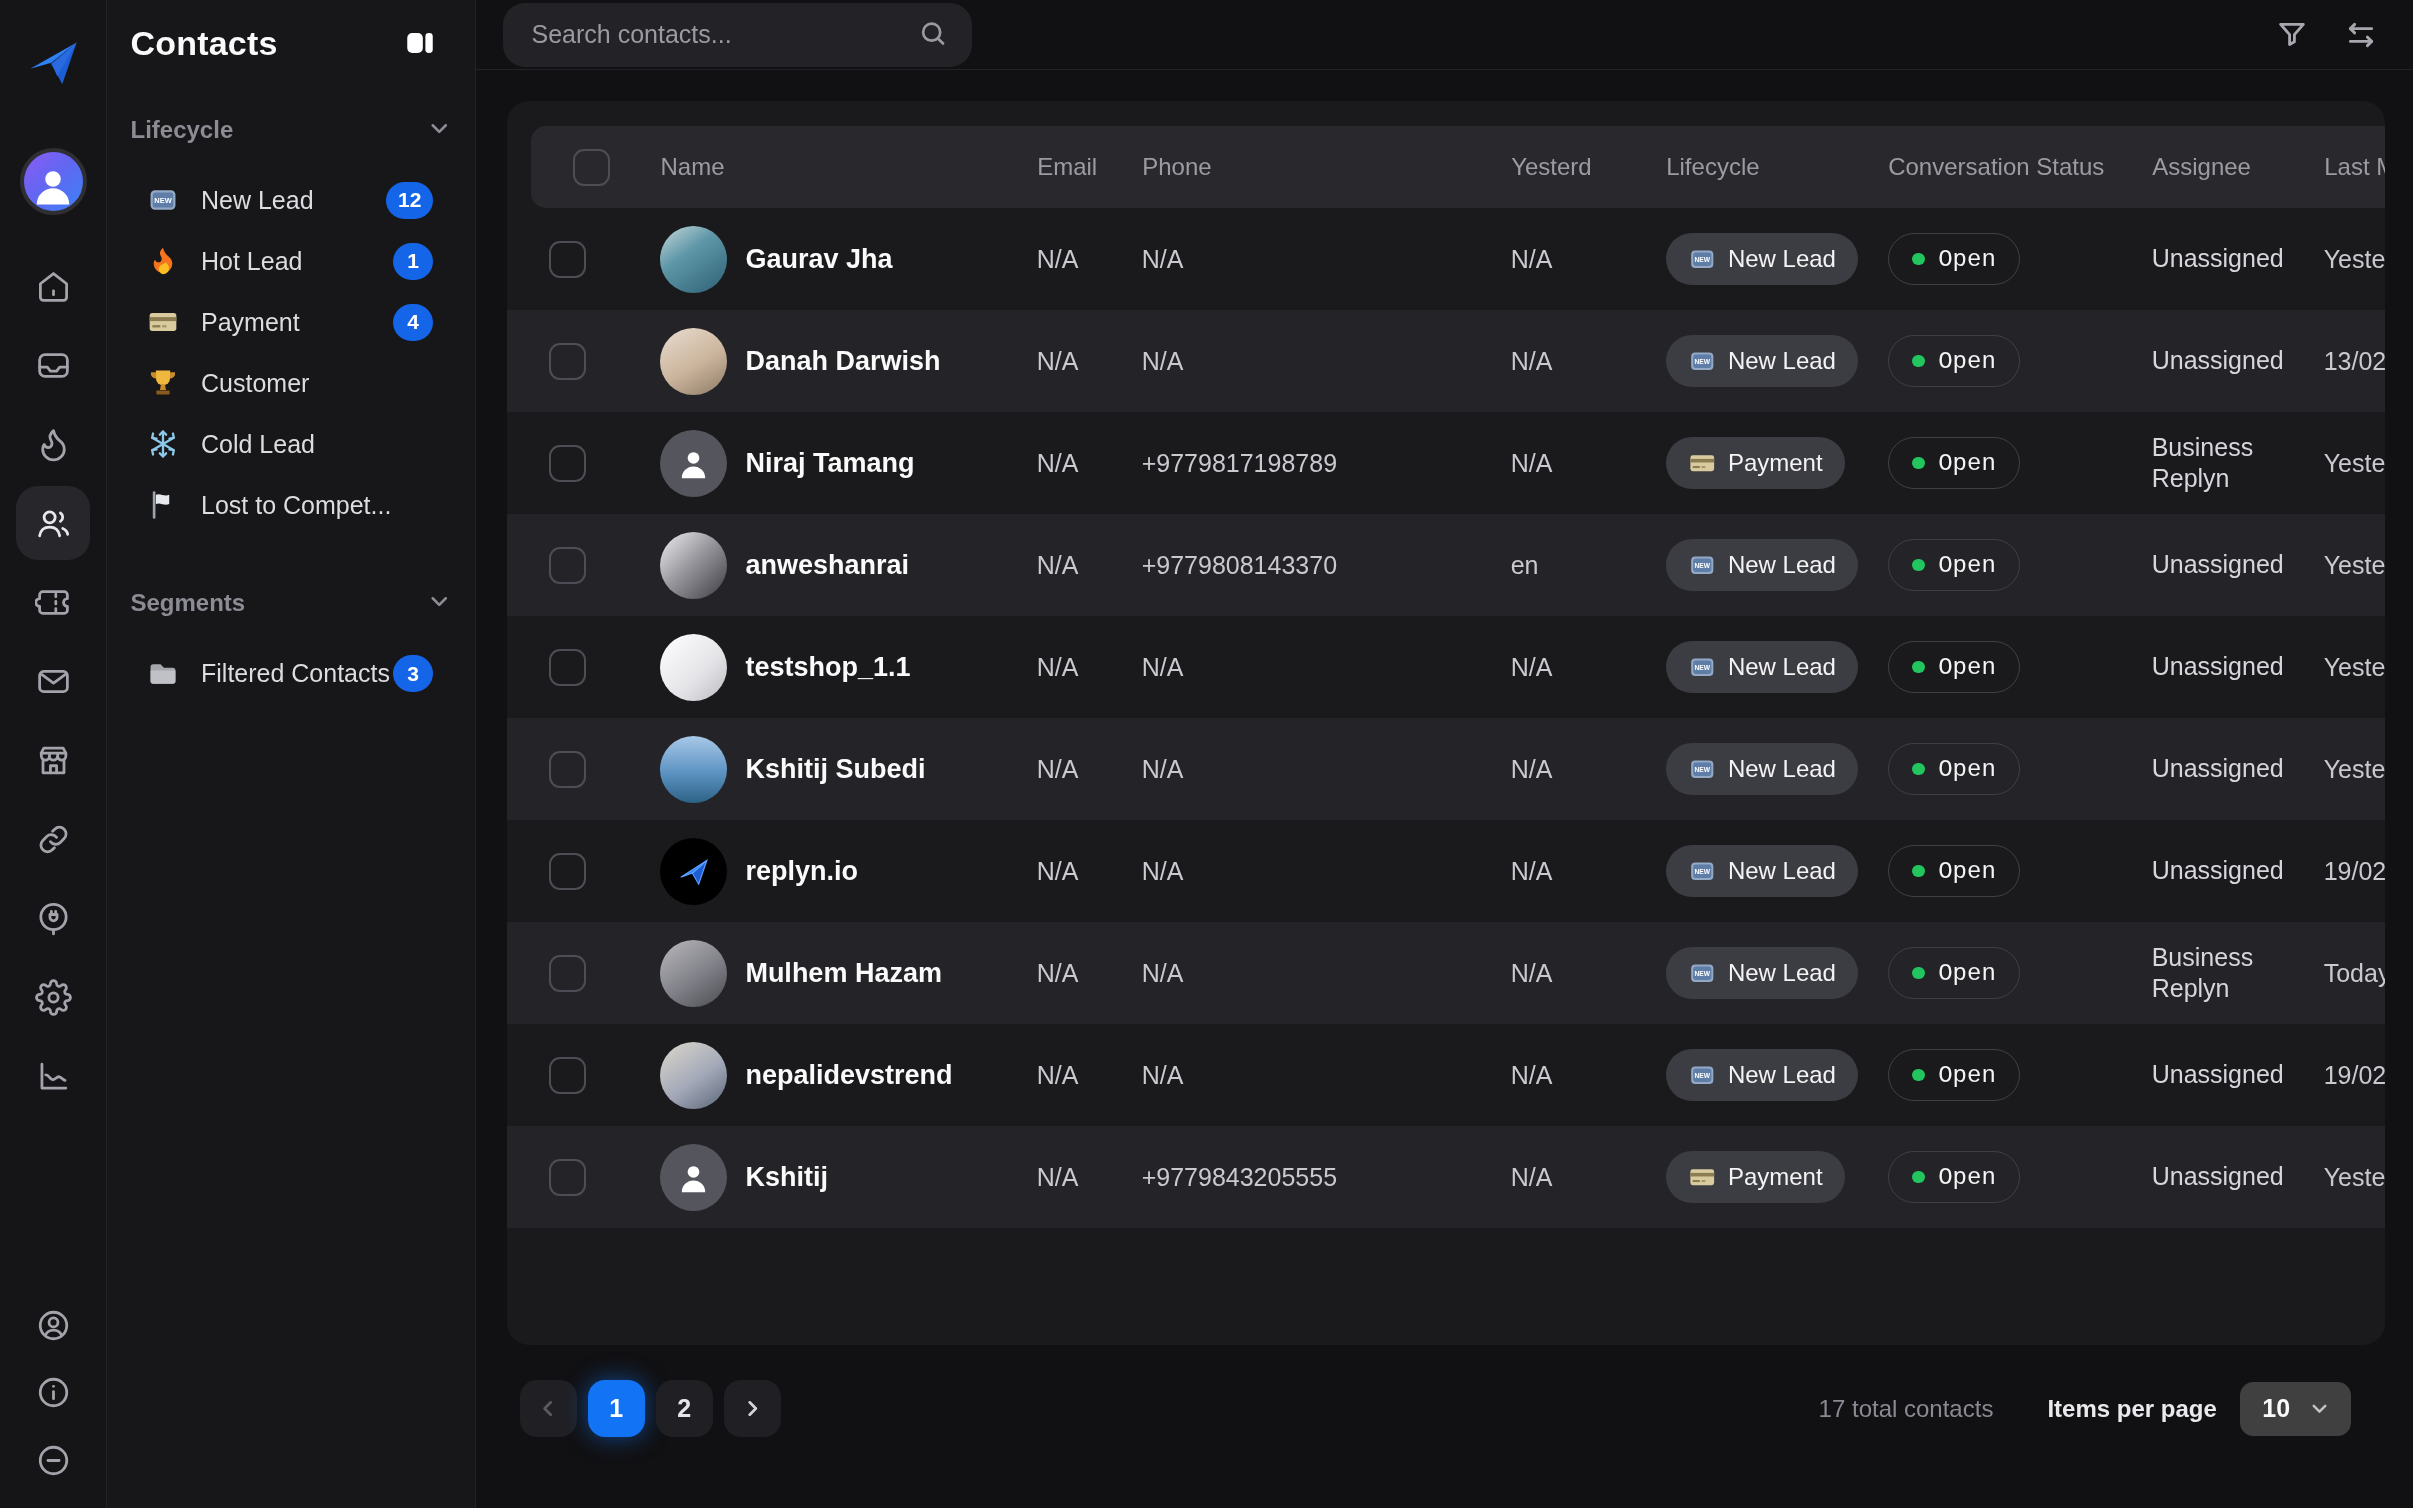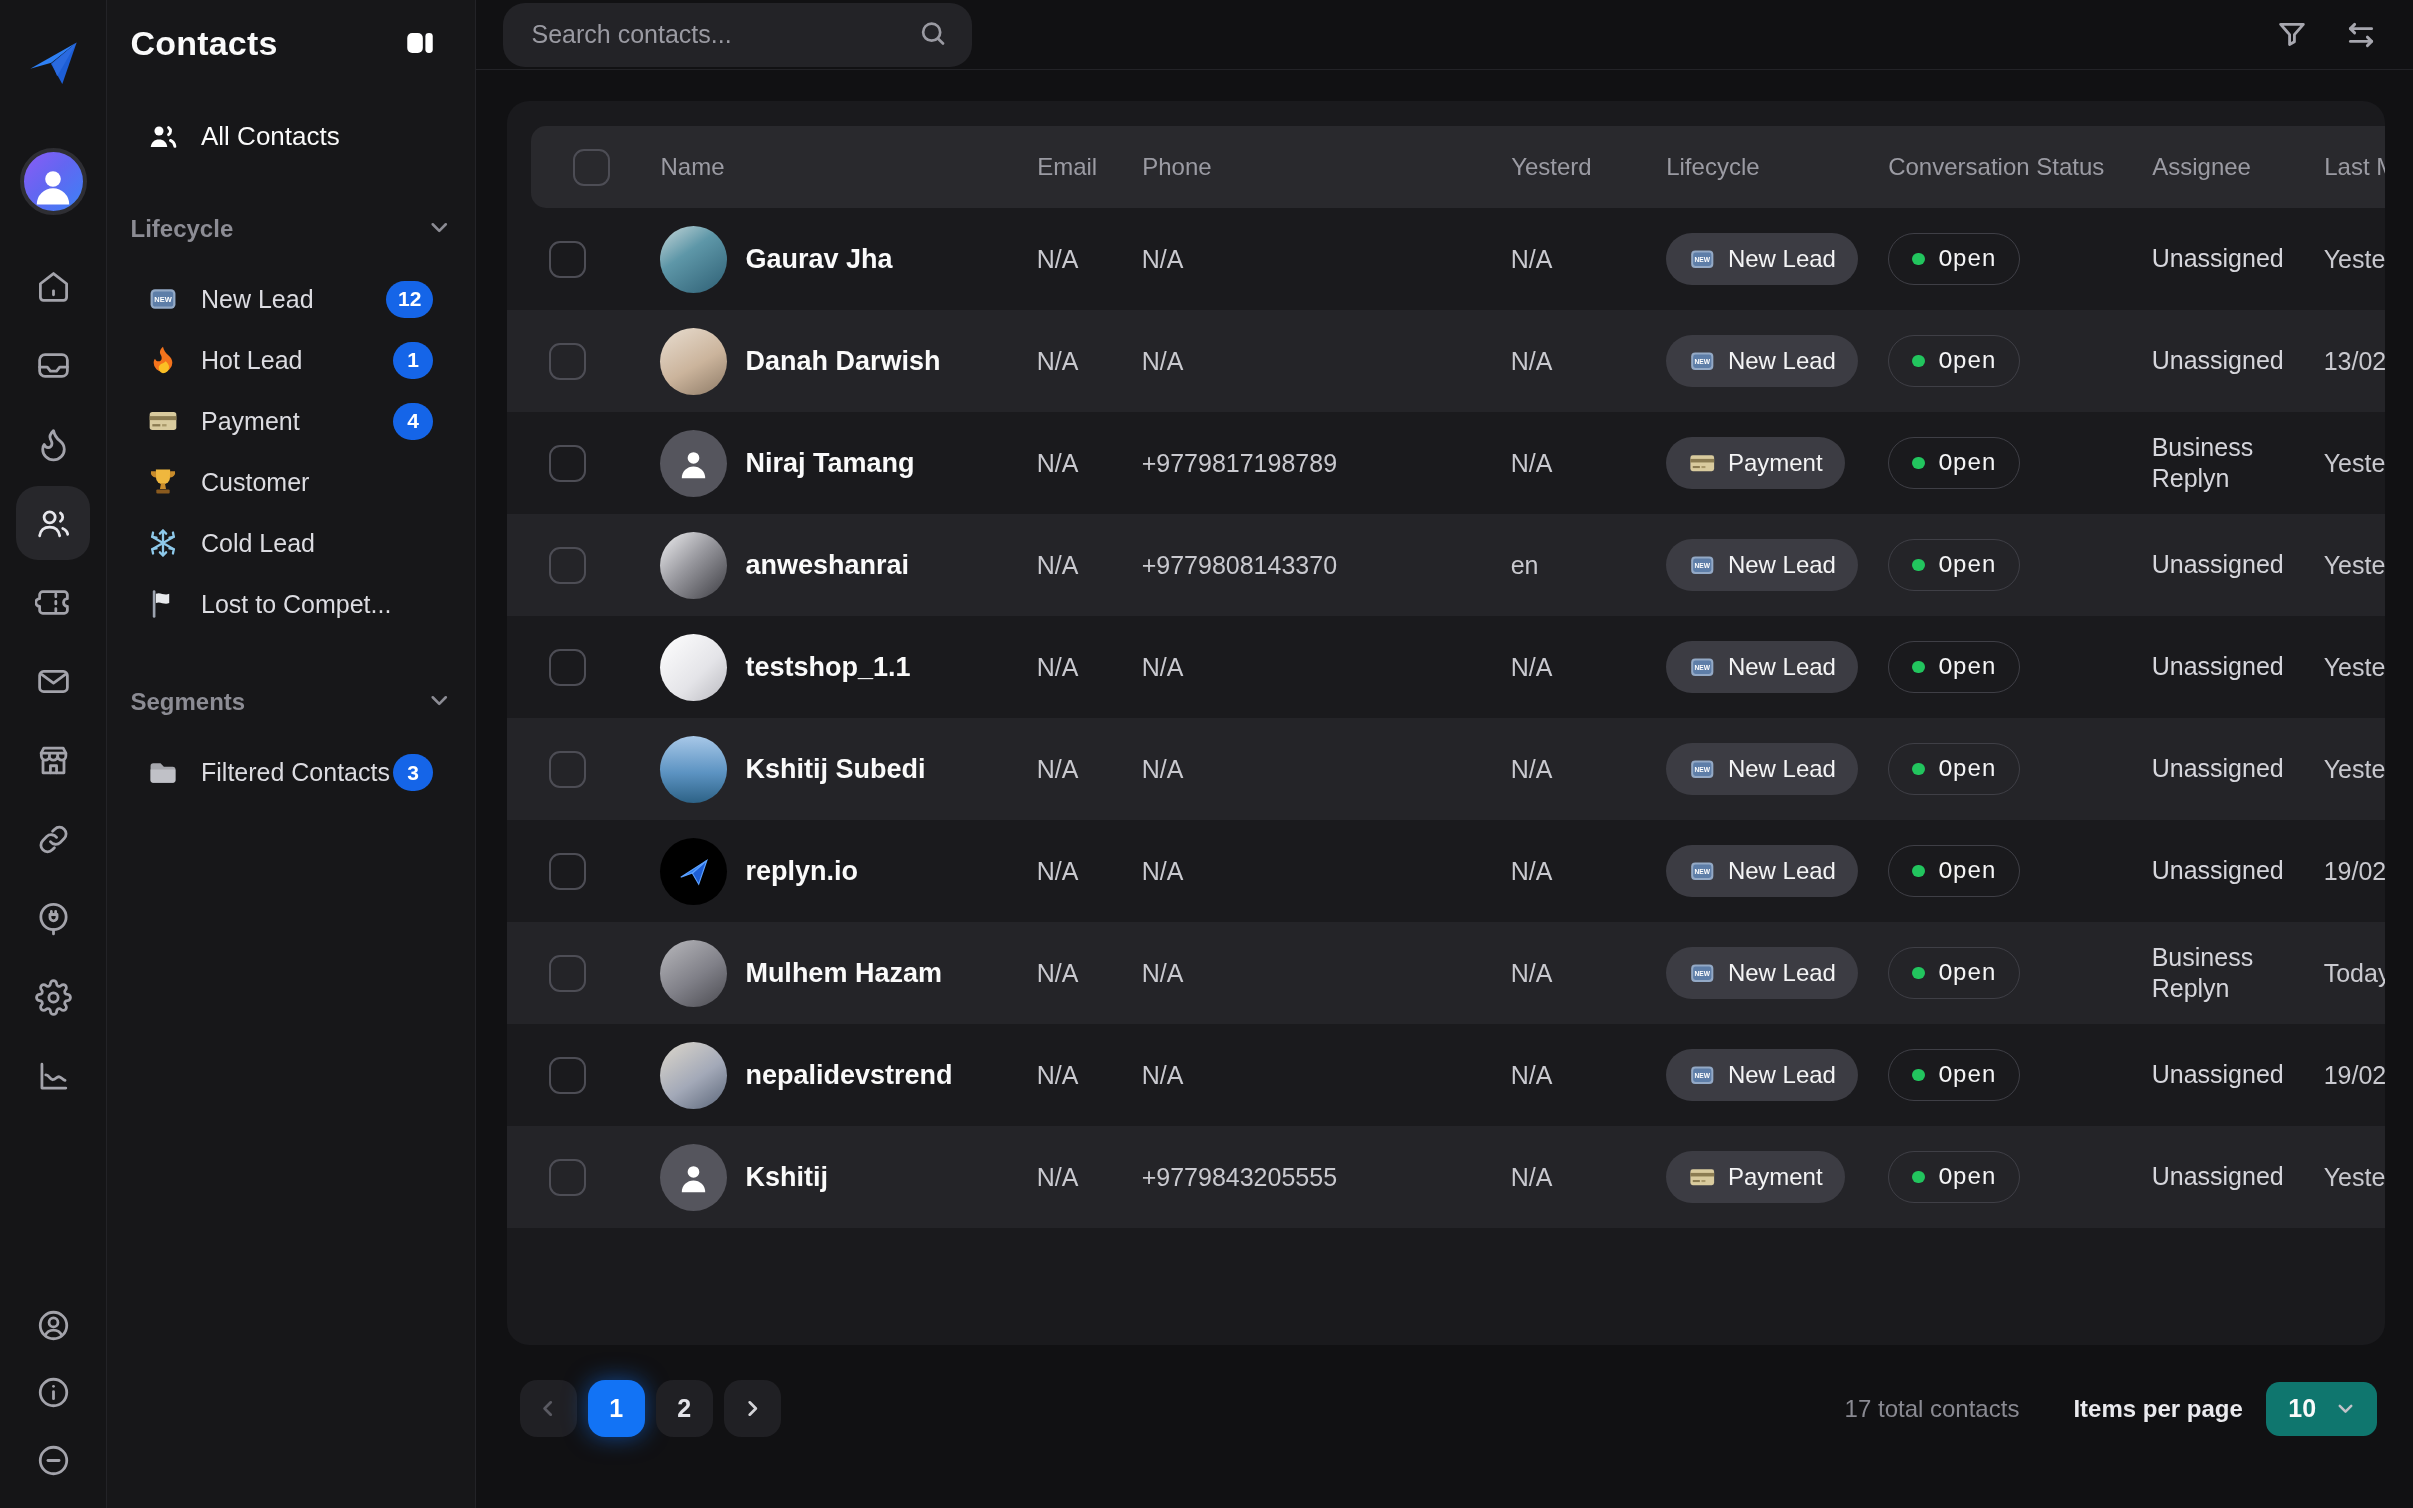--- a/index.html
+++ b/index.html
@@ -119,21 +119,21 @@
   .pg-btn { width:57px; height:57px; border-radius:17px; background:#202024; border:none;
     display:flex; align-items:center; justify-content:center; cursor:pointer;
     font-family:"Liberation Sans", sans-serif; font-size:25px; font-weight:600; color:#e4e4e9; }
   .pg-btn svg { width:27px; height:27px; stroke-width:2.4; fill:none; stroke-linecap:round; stroke-linejoin:round; }
   .pg-btn.disabled svg { stroke:#5a5a62; }
   .pg-btn:not(.disabled) svg { stroke:#d4d4d8; }
   .pg-btn.active { background:#1273f5; color:#fff; box-shadow:0 0 23.5px rgba(18,115,245,.55); }
   .bb-spacer { flex:1; }
   .total-label { font-size:24px; color:#8a8a92; }
   .ipp-label { font-size:24px; font-weight:600; color:#eaeaee; margin-left:54px; }
-  .ipp-select { margin-left:23.5px; margin-right:8px; height:54px; min-width:102px; background:#0f766e;
+  .ipp-select { margin-left:23.5px; margin-right:34px; height:54px; min-width:102px; background:#404040;
     border-radius:13.4px; display:flex; align-items:center; justify-content:space-between;
     padding:0 18.4px 0 22px; cursor:pointer; gap:17px; }
   .ipp-select span { font-size:25px; font-weight:600; color:#fafafa; }
   .ipp-select svg { width:25px; height:25px; stroke:#c2c2c8; stroke-width:2.4; fill:none; stroke-linecap:round; stroke-linejoin:round; }
 </style>
 </head>
 <body>
 
 <div class="app">
 
@@ -251,29 +251,20 @@
 
   <div class="sidebar">
     <div class="side-head">
       <div class="side-title">Contacts</div>
       <div class="panel-btn">
         <svg viewBox="0 0 24 24" style="width:34px;height:34px;">
           <rect x="3" y="5" width="11" height="14" rx="3.5" fill="#fff"></rect>
           <rect x="15.8" y="5" width="5.2" height="14" rx="2.4" fill="#fff"></rect>
         </svg>
       </div>
-    </div>
-    <div class="all-contacts">
-      <svg viewBox="0 0 24 24">
-        <circle cx="9" cy="7.5" r="3.4" fill="#fff"></circle>
-        <path d="M2.8 19.5c.5-3.6 2.8-5.6 6.2-5.6s5.7 2 6.2 5.6z" fill="#fff"></path>
-        <path d="M16.2 5a3.1 3.1 0 0 1 0 5.2" stroke="#fff" stroke-width="2.2" fill="none" stroke-linecap="round"></path>
-        <path d="M17.6 14.6c1.9.8 3 2.3 3.3 4.4" stroke="#fff" stroke-width="2.2" fill="none" stroke-linecap="round"></path>
-      </svg>
-      <span>All Contacts</span>
     </div>
     <div id="sidebar-sections">
   <div>
     <div class="side-section-head">
       <span class="side-section-label">Lifecycle</span>
       <span class="chev">
         <svg viewBox="0 0 24 24">
                 <path d="m6.5 9.5 5.5 5.5 5.5-5.5"></path>
               </svg>
       </span>

